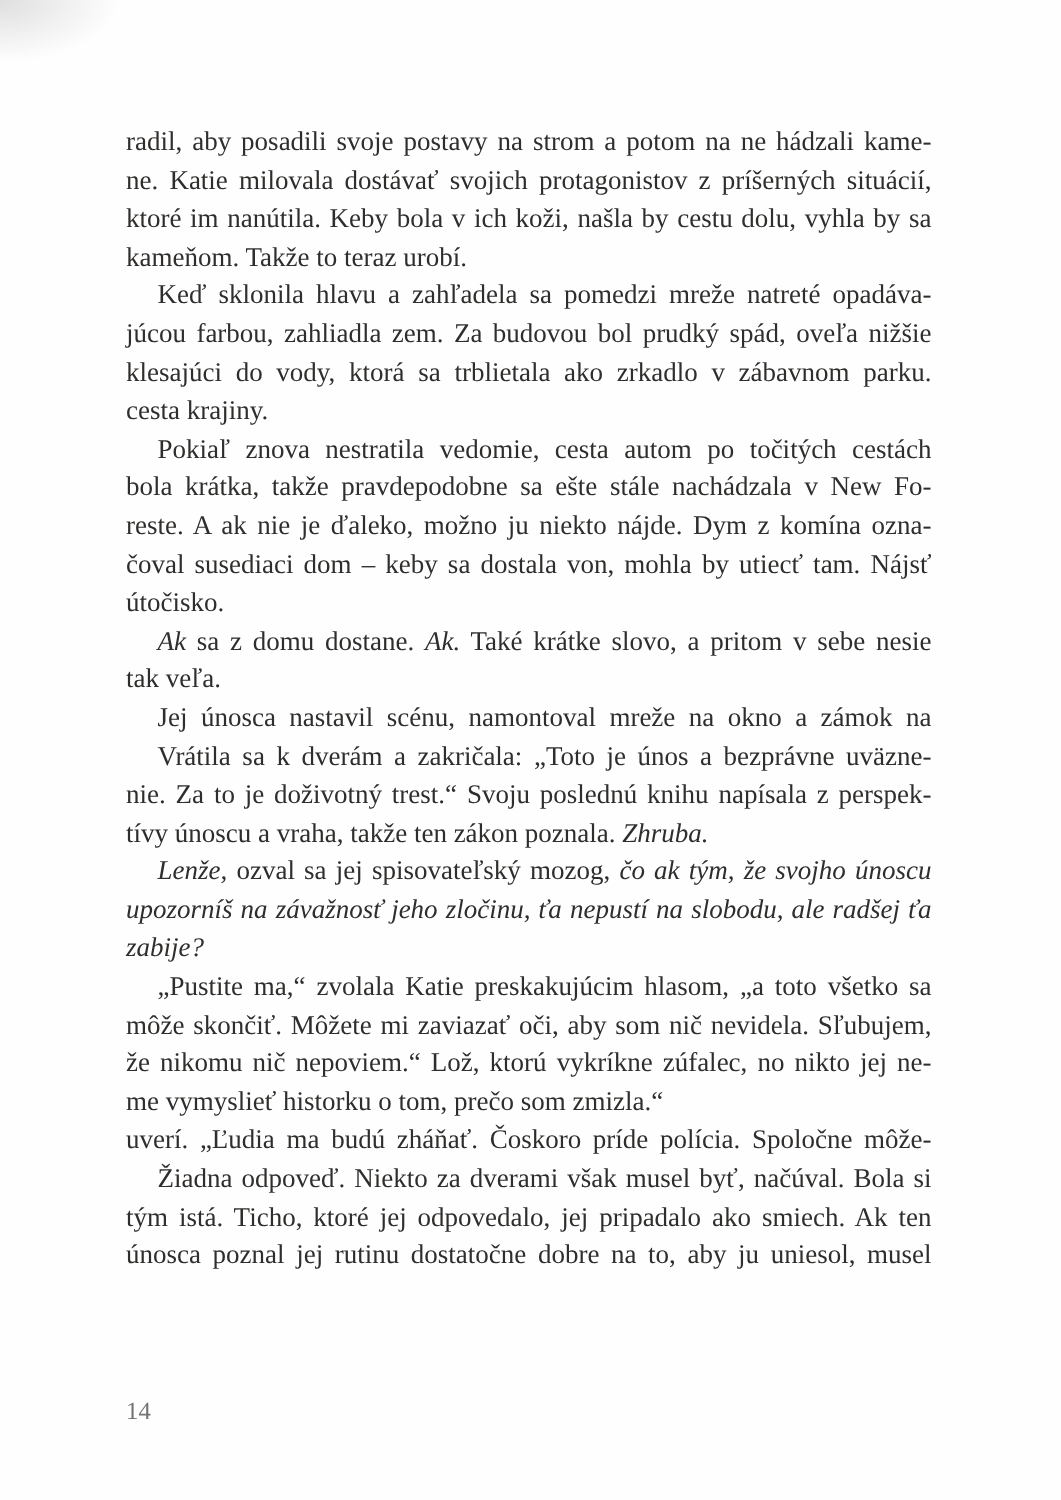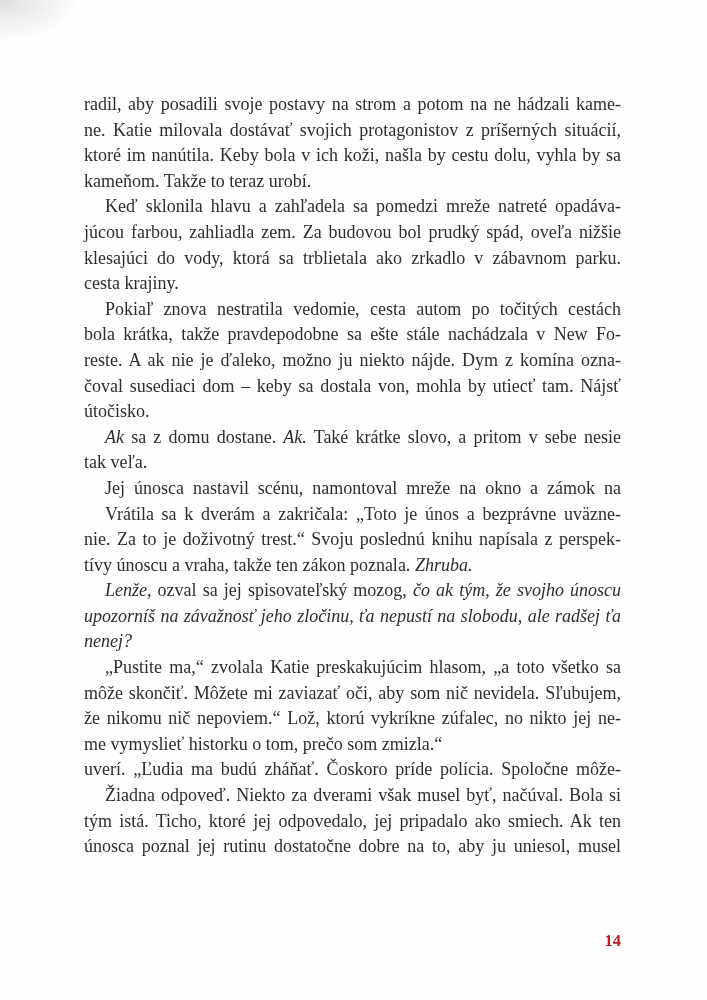--- a/index.html
+++ b/index.html
@@ -21,21 +21,21 @@
   .corner-shade {
     position: absolute;
     left: 0; top: 0;
     width: 80px; height: 42px;
     background: radial-gradient(ellipse at 0% 0%, rgba(150,150,150,0.30), rgba(150,150,150,0) 70%);
     pointer-events: none;
   }
   .text-block {
     position: absolute;
     left: 84px;
-    top: 92px;
+    top: 82px;
     width: 537px;
   }
   .para { margin: 0; padding: 0; }
   .line {
     height: 25.6px;
     line-height: 25.6px;
     font-size: 18px;
     text-align: justify;
     text-align-last: justify;
     text-justify: inter-word;
@@ -48,25 +48,24 @@
     padding-left: 21px;
     font-family: Liberation Serif, serif;
   }
   .it { font-style: italic; }
   .rm { font-style: normal; }
   .page-number {
     position: absolute;
     left: 84px;
     width: 537px;
     top: 930px;
-    text-align: right;
+    text-align: left;
     font-size: 16.5px;
     line-height: 22px;
-    color: #b91c1c;
-    font-weight: bold;
+    color: #737373;
   }
 </style>
 </head>
 <body>
 
 <div class="page">
   <div class="corner-shade"></div>
   <div class="text-block">
       <div class="para">
         <div class="line" style=""><span class="rm">radil, aby posadili svoje postavy na strom a potom na ne hádzali kame-</span></div>
@@ -95,21 +94,21 @@
         <div class="line indent" style=""><span class="rm">Jej únosca nastavil scénu, namontoval mreže na okno a zámok na</span></div>
       </div>
       <div class="para">
         <div class="line indent" style=""><span class="rm">Vrátila sa k dverám a zakričala: „Toto je únos a bezprávne uväzne-</span></div>
         <div class="line" style=""><span class="rm">nie. Za to je doživotný trest.“ Svoju poslednú knihu napísala z perspek-</span></div>
         <div class="line end" style=""><span class="rm">tívy únoscu a vraha, takže ten zákon poznala. </span><span class="it">Zhruba.</span></div>
       </div>
       <div class="para">
         <div class="line indent" style=""><span class="it">Lenže,</span><span class="rm"> ozval sa jej spisovateľský mozog, </span><span class="it">čo ak tým, že svojho únoscu</span></div>
         <div class="line" style=""><span class="it">upozorníš na závažnosť jeho zločinu, ťa nepustí na slobodu, ale radšej ťa</span></div>
-        <div class="line end" style=""><span class="it">nenej?</span></div>
+        <div class="line end" style=""><span class="it">zabije?</span></div>
       </div>
       <div class="para">
         <div class="line indent" style=""><span class="rm">„Pustite ma,“ zvolala Katie preskakujúcim hlasom, „a toto všetko sa</span></div>
         <div class="line" style=""><span class="rm">môže skončiť. Môžete mi zaviazať oči, aby som nič nevidela. Sľubujem,</span></div>
         <div class="line" style=""><span class="rm">že nikomu nič nepoviem.“ Lož, ktorú vykríkne zúfalec, no nikto jej ne-</span></div>
         <div class="line end" style=""><span class="rm">me vymyslieť historku o tom, prečo som zmizla.“</span></div>
         <div class="line" style=""><span class="rm">uverí. „Ľudia ma budú zháňať. Čoskoro príde polícia. Spoločne môže-</span></div>
       </div>
       <div class="para">
         <div class="line indent" style=""><span class="rm">Žiadna odpoveď. Niekto za dverami však musel byť, načúval. Bola si</span></div>

